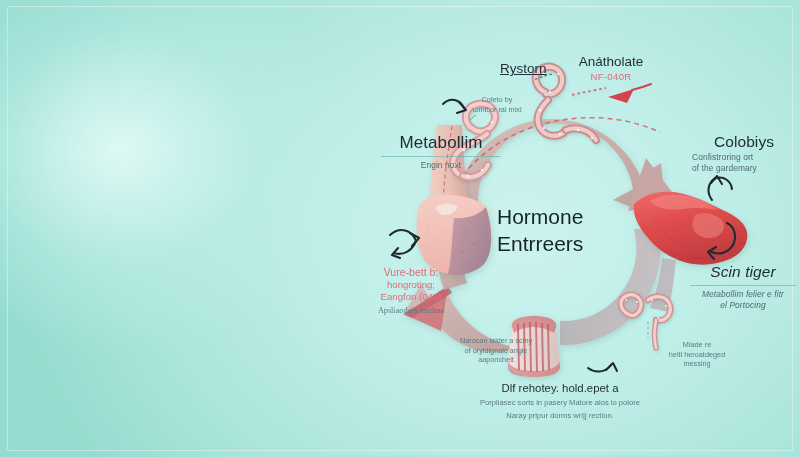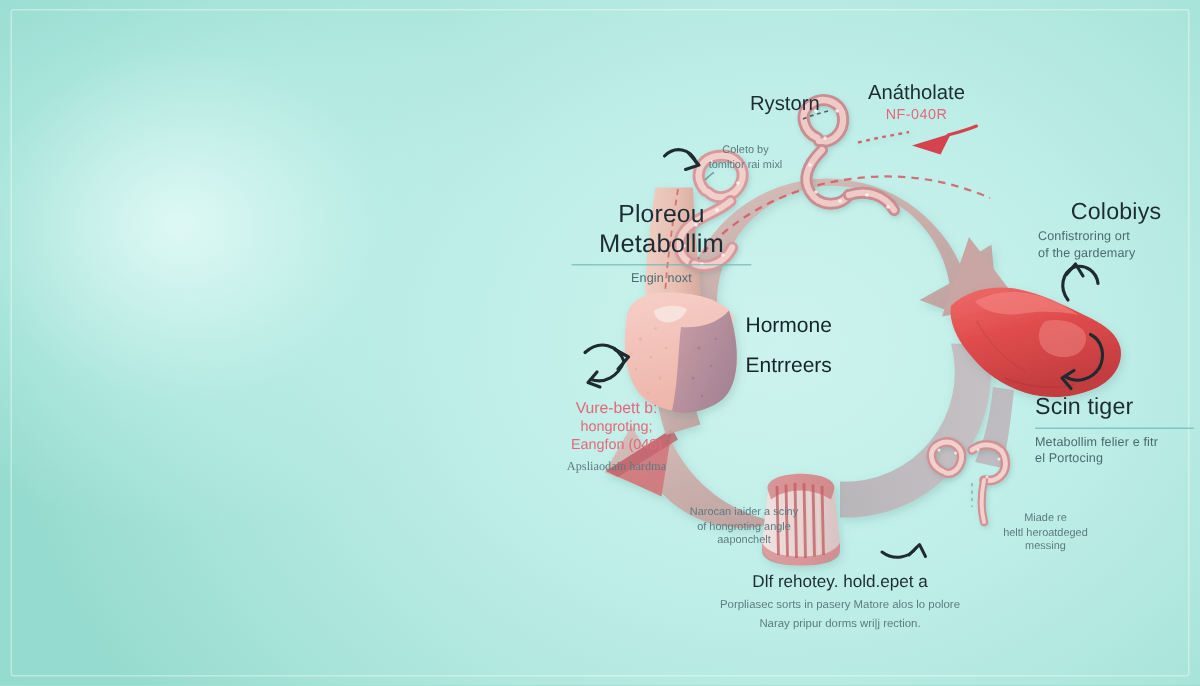--- a/index.html
+++ b/index.html
@@ -36,42 +36,42 @@
     font-size:7.3px;line-height:9.6px;color:#5d7b80;margin-left:32px;
   }
   .rule{
     height:1.4px;background:#6fb9b6;opacity:.75;margin:3px 0 3px 0;border-radius:1px;
   }
 
   
   #blk-metabolism{left:381px;top:133px;width:120px;text-align:center;}
   
   #blk-center{left:497px;top:203px;width:160px;}
-  #blk-center .t1{font-size:14px;line-height:27px;color:#16242b;}
+  #blk-center .t1{font-size:21px;line-height:27px;color:#16242b;}
   
   #blk-colobiys{left:692px;top:132px;width:104px;}
   #blk-colobiys .heading{font-size:15.5px;text-align:center;}
   
-  #blk-scintiger{left:690px;top:262px;width:106px;}
+  #blk-scintiger{left:690px;top:262px;width:106px;text-align:center;font-style:italic;}
   #blk-scintiger .heading{font-size:15.5px;}
   
   #blk-vurebett{left:352px;top:266px;width:118px;text-align:center;}
   #blk-vurebett .t1{font-size:10.5px;line-height:13px;color:#e2697a;}
   #blk-vurebett .t2{font-size:9.6px;line-height:12px;color:#e2697a;}
   #blk-vurebett .t3{font-size:8.2px;line-height:11px;color:#5d7b80;margin-top:2px;font-family:Liberation Serif, serif;}
   
   #blk-note-left{left:398px;top:336px;width:132px;text-align:center;}
   
   #blk-bottom{left:452px;top:381px;width:216px;text-align:center;}
   #blk-bottom .t1{font-size:11.4px;line-height:15px;color:#1d2c33;}
   #blk-bottom .t2{font-size:7.6px;line-height:10.5px;color:#5d7b80;margin-top:2px;text-align:center;}
   
   #blk-coleto{left:424px;top:95px;width:82px;text-align:center;}
   
-  #blk-rystorn{left:500px;top:60px;width:70px;}
+  #blk-rystorn{left:500px;top:60px;width:70px;text-decoration:underline;}
   #blk-rystorn .t1{font-size:13.5px;line-height:17px;color:#1d2c33;}
   
   #blk-anatholate{left:563px;top:53px;width:96px;text-align:center;}
   #blk-anatholate .t1{font-size:13.5px;line-height:17px;color:#1d2c33;}
   #blk-anatholate .t2{font-size:9.6px;line-height:13px;color:#e2697a;letter-spacing:.3px;}
   
   #blk-miadere{left:622px;top:340px;width:86px;text-align:center;}
 </style>
 </head>
 <body>
@@ -343,21 +343,20 @@
       <path d="M634 89 L 608 97 L 627 103 Z" fill="#d4434f"></path>
       <path d="M632 90 C 640 88 646 86 651 84" stroke="#d4434f" stroke-width="2" fill="none" stroke-linecap="round"></path>
     </g>
 
     <path d="M552 74 C 544 76 538 78 534 80" fill="none" stroke="#3b4a50" stroke-width="1.1" stroke-dasharray="2.5 2.5" opacity=".85"></path>
 
     <path d="M470 120 C 472 118 474 116 476 115" fill="none" stroke="#5d7b80" stroke-width="1" opacity=".7"></path>
   </svg>
 
   <div class="lbl" id="blk-metabolism">
-    <div class="heading">Ploreou</div>
     <div class="heading big">Metabollim</div>
     <div class="rule"></div>
     <div class="sub">Engin noxt</div>
   </div>
 
   <div class="lbl" id="blk-center">
     <div class="t1">Hormone</div>
     <div class="t1">Entrreers</div>
   </div>
 
@@ -376,21 +375,21 @@
 
   <div class="lbl" id="blk-vurebett">
     <div class="t1">Vure-bett b:</div>
     <div class="t2">hongroting;</div>
     <div class="t2">Eangfon  (048)</div>
     <div class="t3">Apsliaodain hardma</div>
   </div>
 
   <div class="lbl tiny" id="blk-note-left">
     <div>Narocan iaider a sciny</div>
-    <div>of hongroting angle</div>
+    <div>of oryldignalc angle</div>
     <div>aaponchelt</div>
   </div>
 
   <div class="lbl" id="blk-bottom">
     <div class="t1">Dlf rehotey. hold.epet a</div>
     <div class="t2">Porpliasec sorts in pasery Matore alos lo polore</div>
     <div class="t2">Naray pripur dorms wri|j rection.</div>
   </div>
 
   <div class="lbl tiny" id="blk-coleto">

